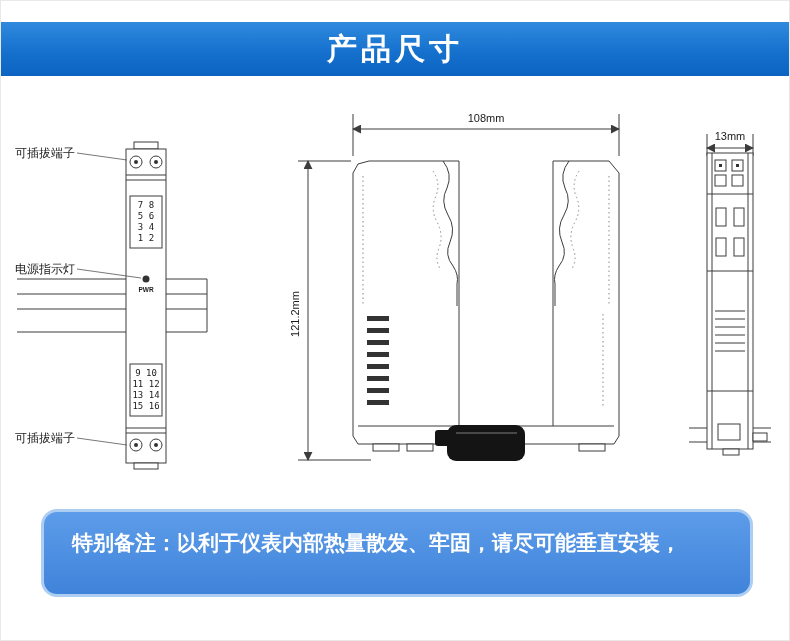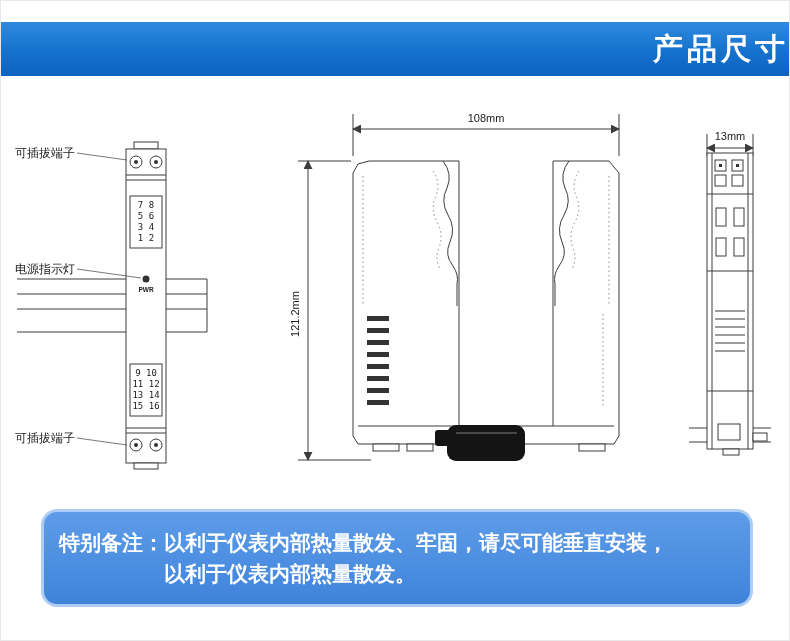--- a/index.html
+++ b/index.html
@@ -3,42 +3,42 @@
 <meta charset="utf-8">
 <style>
   * { margin:0; padding:0; box-sizing:border-box; }
   html,body { width:790px; height:641px; background:#fff;
     font-family:"Liberation Sans","DejaVu Sans",sans-serif; }
   .page { position:absolute; top:0; left:0; width:790px; height:641px;
     background:#fff; border:1px solid #e8e8e8; overflow:hidden; }
 
   .header { position:absolute; top:21px; left:0; right:0; height:54px;
     background:linear-gradient(180deg,#2f8ade 0%, #1571cd 55%, #0d63c2 100%);
-    display:flex; align-items:center; justify-content:flex-end; }
+    display:flex; align-items:center; justify-content:center; }
   .header h1 { color:#fff; font-size:30px; font-weight:bold; letter-spacing:4px; }
 
   .drawing { position:absolute; top:75px; left:0; width:790px; height:430px; }
 
   
   .ln  { stroke:#3c3c3c; stroke-width:1; fill:none; }
   .fw  { fill:#ffffff; stroke:#3c3c3c; stroke-width:1; }
   .dk  { fill:#333333; stroke:none; }
   .dsh { stroke:#8a8a8a; stroke-width:1; fill:none; stroke-dasharray:1.5 3; }
   .dim { stroke:#3c3c3c; stroke-width:1; fill:none; }
   .ptr { stroke:#555; stroke-width:0.8; fill:none; }
   text { fill:#1a1a1a; }
   .lbl { font-size:12px; }
   .num { font-size:9px; font-family:"DejaVu Sans Mono","Liberation Mono",monospace; white-space:pre; }
   .sm  { font-size:6.5px; font-weight:bold; }
   .dimtxt { font-size:11px; }
 
   .note { position:absolute; left:40px; top:508px; width:712px; min-height:88px;
     background:linear-gradient(180deg,#5d9ce9 0%, #3f83da 100%);
     border:3px solid #aecdf2; border-radius:16px;
-    display:flex; align-items:flex-start; padding:15px 18px 15px 15px; }
+    display:flex; align-items:flex-start; padding:15px 18px 15px 28px; }
   .note-label { color:#fff; font-size:21px; font-weight:bold; line-height:31px; white-space:nowrap; }
   .note-body  { color:#fff; font-size:21px; font-weight:bold; line-height:31px; }
 </style>
 </head>
 <body>
 
 <div class="page">
 
   <div class="header">
     <h1>产品尺寸</h1>
@@ -223,17 +223,16 @@
           <rect class="fw" x="752" y="357" width="14" height="8"></rect>
         </g>
       </g>
     </svg>
   </div>
 
   <div class="note">
     <span class="note-label">特别备注：</span>
     <div class="note-body">
       <div>以利于仪表内部热量散发、牢固，请尽可能垂直安装，</div>
-      <div>以利于仪表内部热量散发。</div>
     </div>
   </div>
 
 </div>
 
 </body></html>

